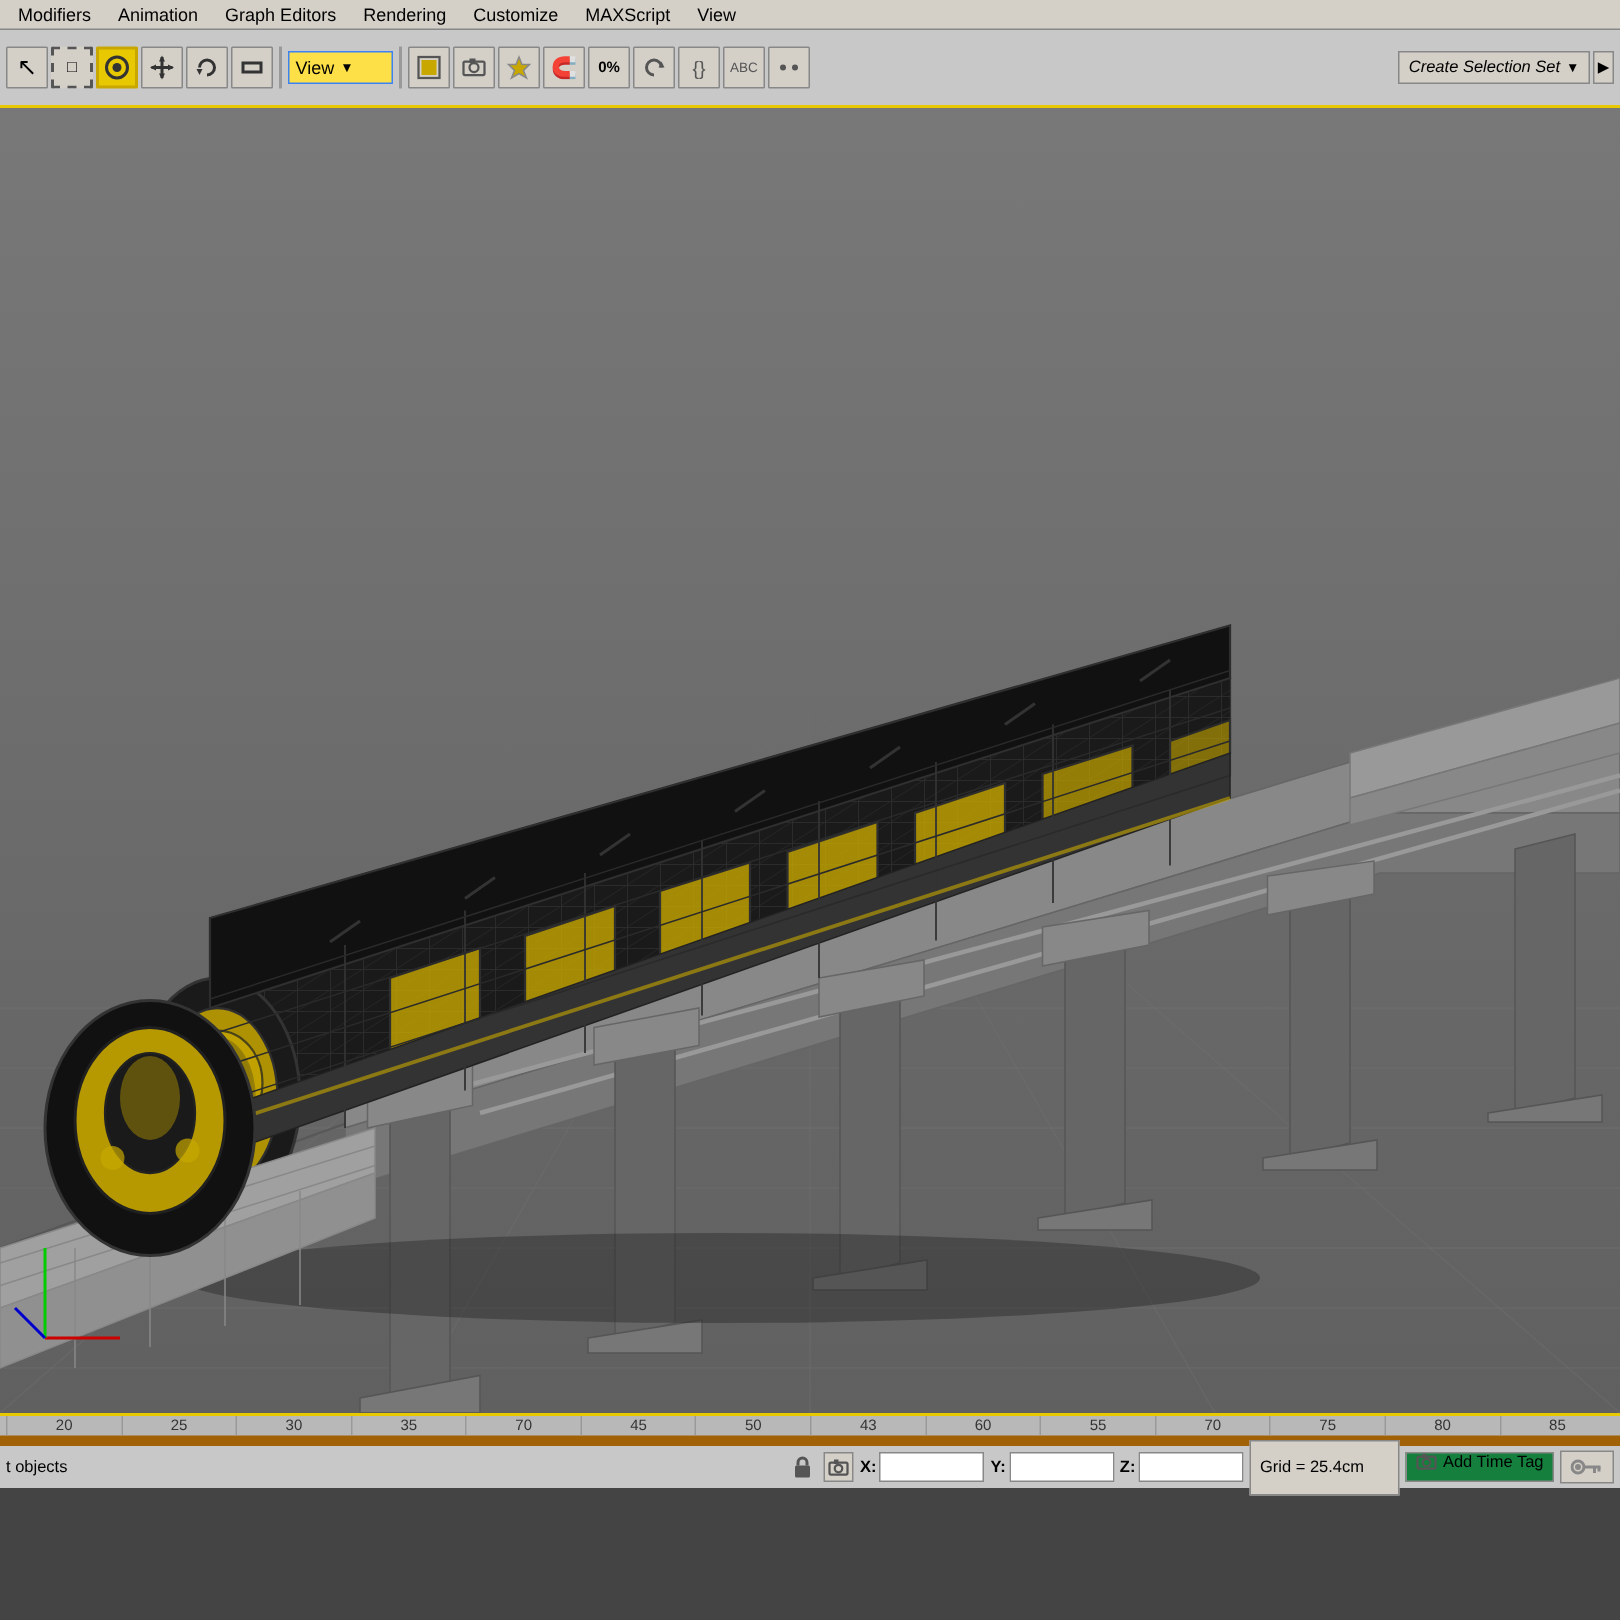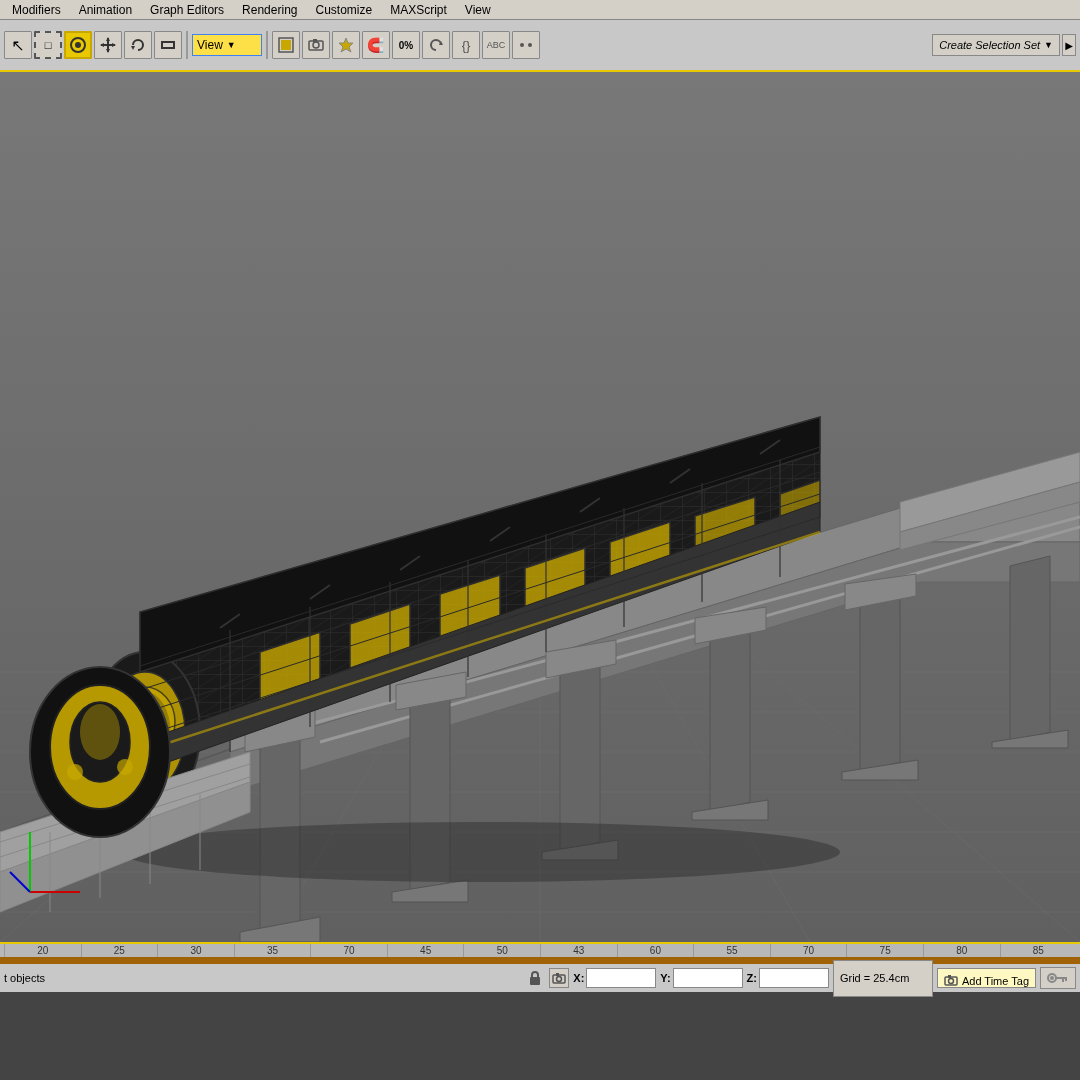--- a/index.html
+++ b/index.html
@@ -191,25 +191,25 @@
       background: #d4d0c8;
       border: 1px solid #888;
       height: 37px;
       display: flex;
       align-items: center;
       padding: 0 6px;
       font-size: 11px;
       min-width: 100px;
     }
     .add-time-btn {
-      background: #fef9c3;
+      background: #15803d;
       border: 1px solid #888;
       height: 20px;
       display: flex;
-      align-items: flex-end;
+      align-items: flex-start;
       padding: 0 6px;
       font-size: 11px;
       cursor: pointer;
       margin-left: auto;
     }
     .key-icon {
       width: 36px;
       height: 22px;
       background: #d4d0c8;
       border: 1px solid #888;

